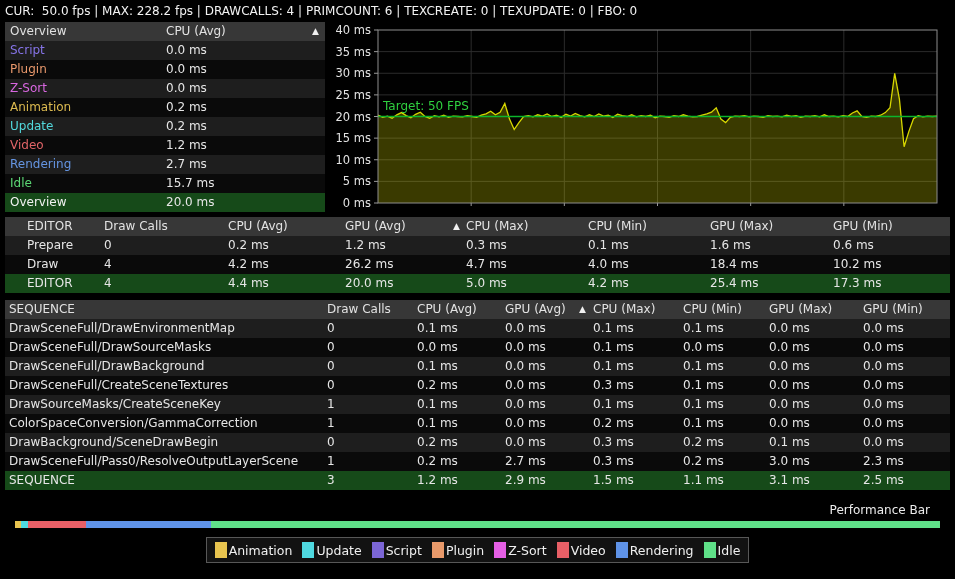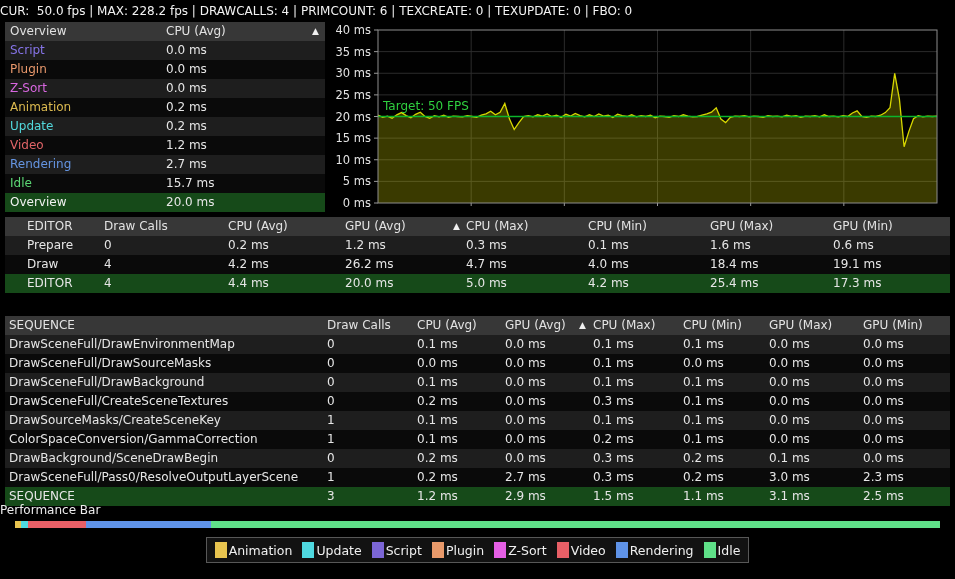--- a/index.html
+++ b/index.html
@@ -2,21 +2,21 @@
 <html><head>
 <meta charset="utf-8">
 <style>
   * { margin:0; padding:0; box-sizing:border-box; }
   html,body { width:955px; height:579px; background:#000; overflow:hidden;
               font-family:"DejaVu Sans","Liberation Sans",sans-serif; }
   .stage { position:relative; width:955px; height:579px; background:#000; }
 
   
   .statusbar { position:absolute; left:0; top:0; width:955px; height:22px;
-               color:#f2f2f2; font-size:12px; line-height:22px; 
+               color:#f2f2f2; font-size:12px; line-height:22px; padding-left:5px;
                background:#000; white-space:pre; }
 
   
   .ptable { position:absolute; font-size:12px; color:#e6e6e6; }
   .trow { position:relative; height:19px; line-height:19px; background:#1e1e1e; }
   .trow.dark { background:#0a0a0a; }
   .trow.hl { background:#164a19; }
   .thead { position:relative; height:19px; line-height:19px; background:#373737; color:#e2e2e2; }
   .cell { position:absolute; top:0; white-space:nowrap; }
   .sort-icon { position:absolute; top:0; font-size:9px; color:#f0f0f0; }
@@ -30,35 +30,35 @@
   
   .ed-table { left:5px; top:217px; width:945px; }
   .ed-table .c-name { left:22px; }
   .ed-table .c1 { left:99px; }  .ed-table .c2 { left:223px; }
   .ed-table .c3 { left:340px; } .ed-table .c4 { left:461px; }
   .ed-table .c5 { left:583px; } .ed-table .c6 { left:705px; }
   .ed-table .c7 { left:828px; }
   .ed-table .sort-icon { left:448px; }
 
   
-  .sq-table { left:5px; top:300px; width:945px;margin-top:16px; }
+  .sq-table { left:5px; top:300px; width:945px; }
   .sq-table .c-name { left:4px; }
   .sq-table .c1 { left:322px; } .sq-table .c2 { left:412px; }
   .sq-table .c3 { left:500px; } .sq-table .c4 { left:588px; }
   .sq-table .c5 { left:678px; } .sq-table .c6 { left:764px; }
   .sq-table .c7 { left:858px; }
   .sq-table .sort-icon { left:574px; }
 
   
   .fps-chart { position:absolute; left:330px; top:22px; }
   .fps-chart text { font-family:"DejaVu Sans","Liberation Sans",sans-serif; }
 
   
-  .perf-title { position:absolute; left:0; top:503px; width:930px; text-align:left;
-                color:#ececec; font-size:12px; }
+  .perf-title { position:absolute; left:0; top:503px; width:930px; text-align:right;
+                color:#ececec; font-size:12px;padding-left:26px; }
   .perf-bar { position:absolute; left:15px; top:521px; width:925px; height:7px;
               display:flex; background:#000; }
   .perf-bar .seg { height:100%; }
 
   
   .legend-wrap { position:absolute; left:0; top:537px; width:955px;
                  display:flex; justify-content:center; }
   .legend-box { display:inline-flex; align-items:center; gap:10px;
                 border:1px solid #585858; background:#121212; padding:4px 8px; }
   .legend-item { display:inline-flex; align-items:center; color:#f0f0f0; font-size:12.5px; }
@@ -193,21 +193,21 @@
       </div>
 
       <div class="trow dark">
         <span class="cell c-name">Draw</span>
         <span class="cell c1">4</span>
         <span class="cell c2">4.2 ms</span>
         <span class="cell c3">26.2 ms</span>
         <span class="cell c4">4.7 ms</span>
         <span class="cell c5">4.0 ms</span>
         <span class="cell c6">18.4 ms</span>
-        <span class="cell c7">19.1 ms</span>
+        <span class="cell c7">10.2 ms</span>
       </div>
 
       <div class="trow hl">
         <span class="cell c-name">EDITOR</span>
         <span class="cell c1">4</span>
         <span class="cell c2">4.4 ms</span>
         <span class="cell c3">20.0 ms</span>
         <span class="cell c4">5.0 ms</span>
         <span class="cell c5">4.2 ms</span>
         <span class="cell c6">25.4 ms</span>

